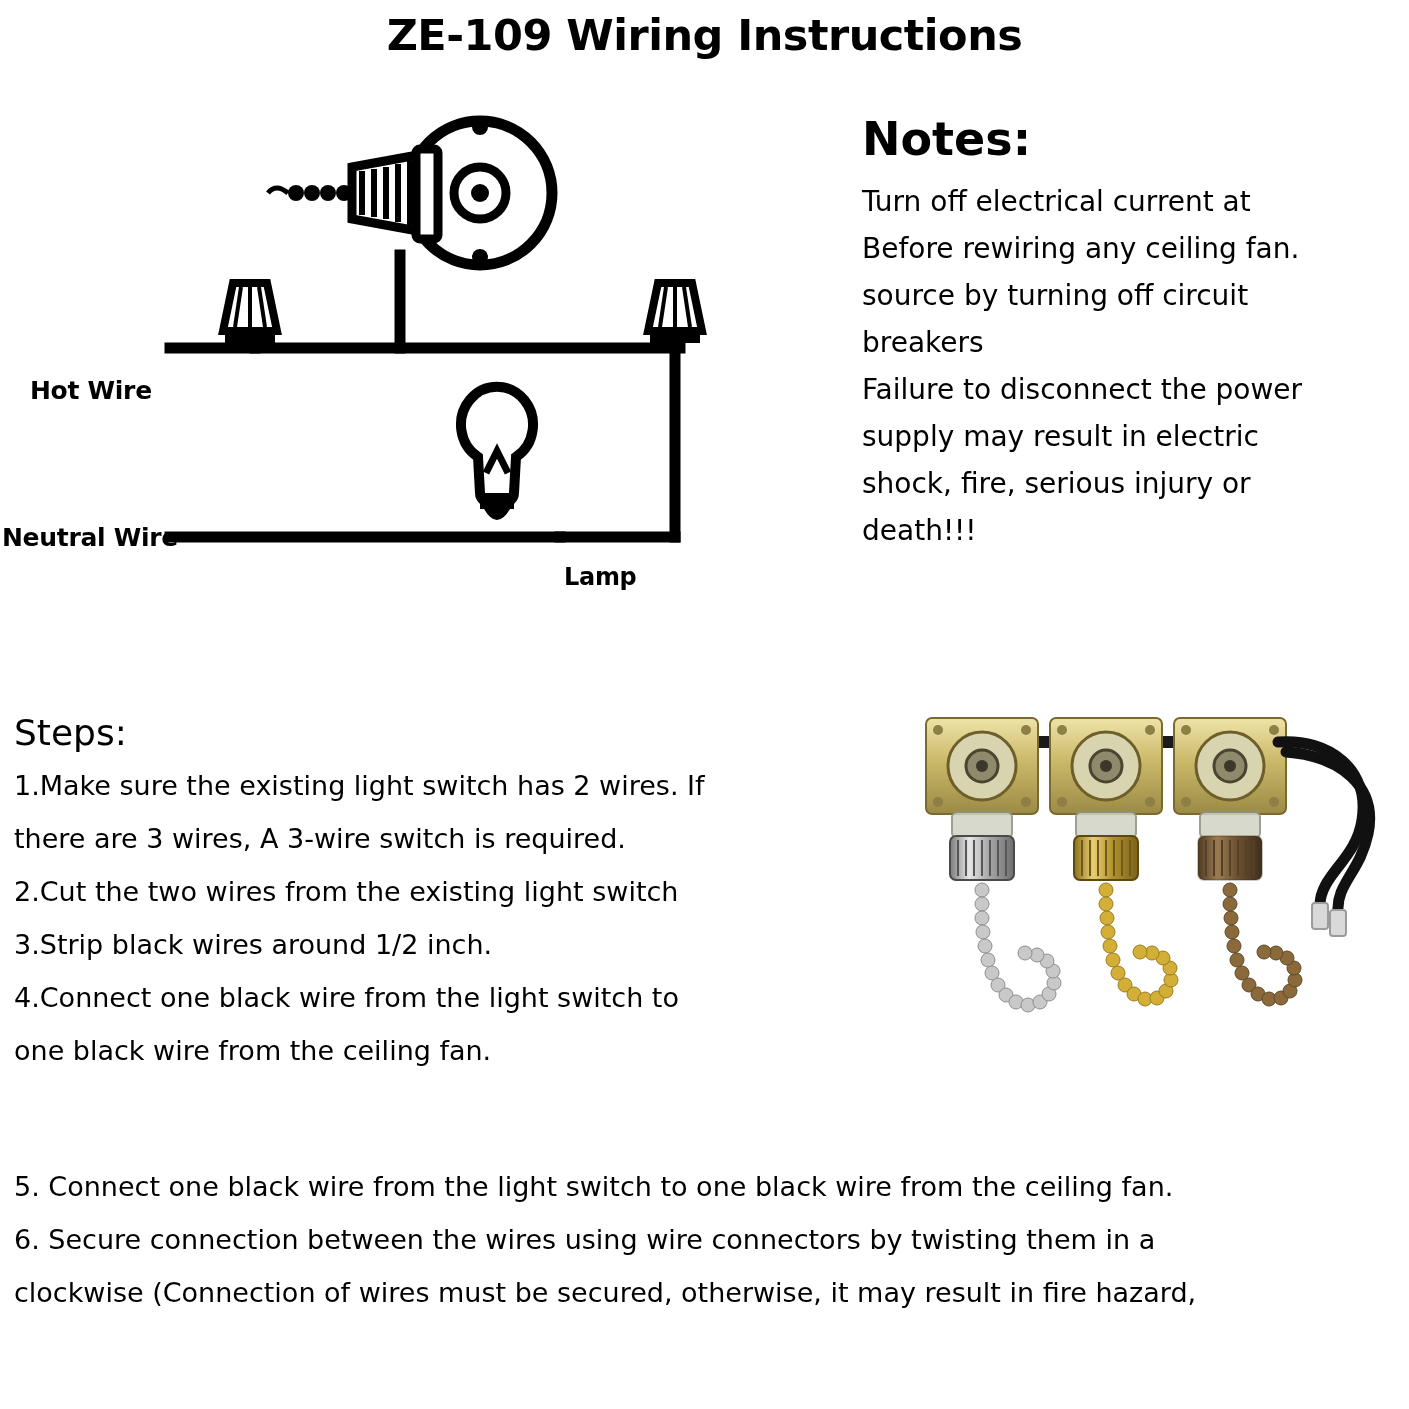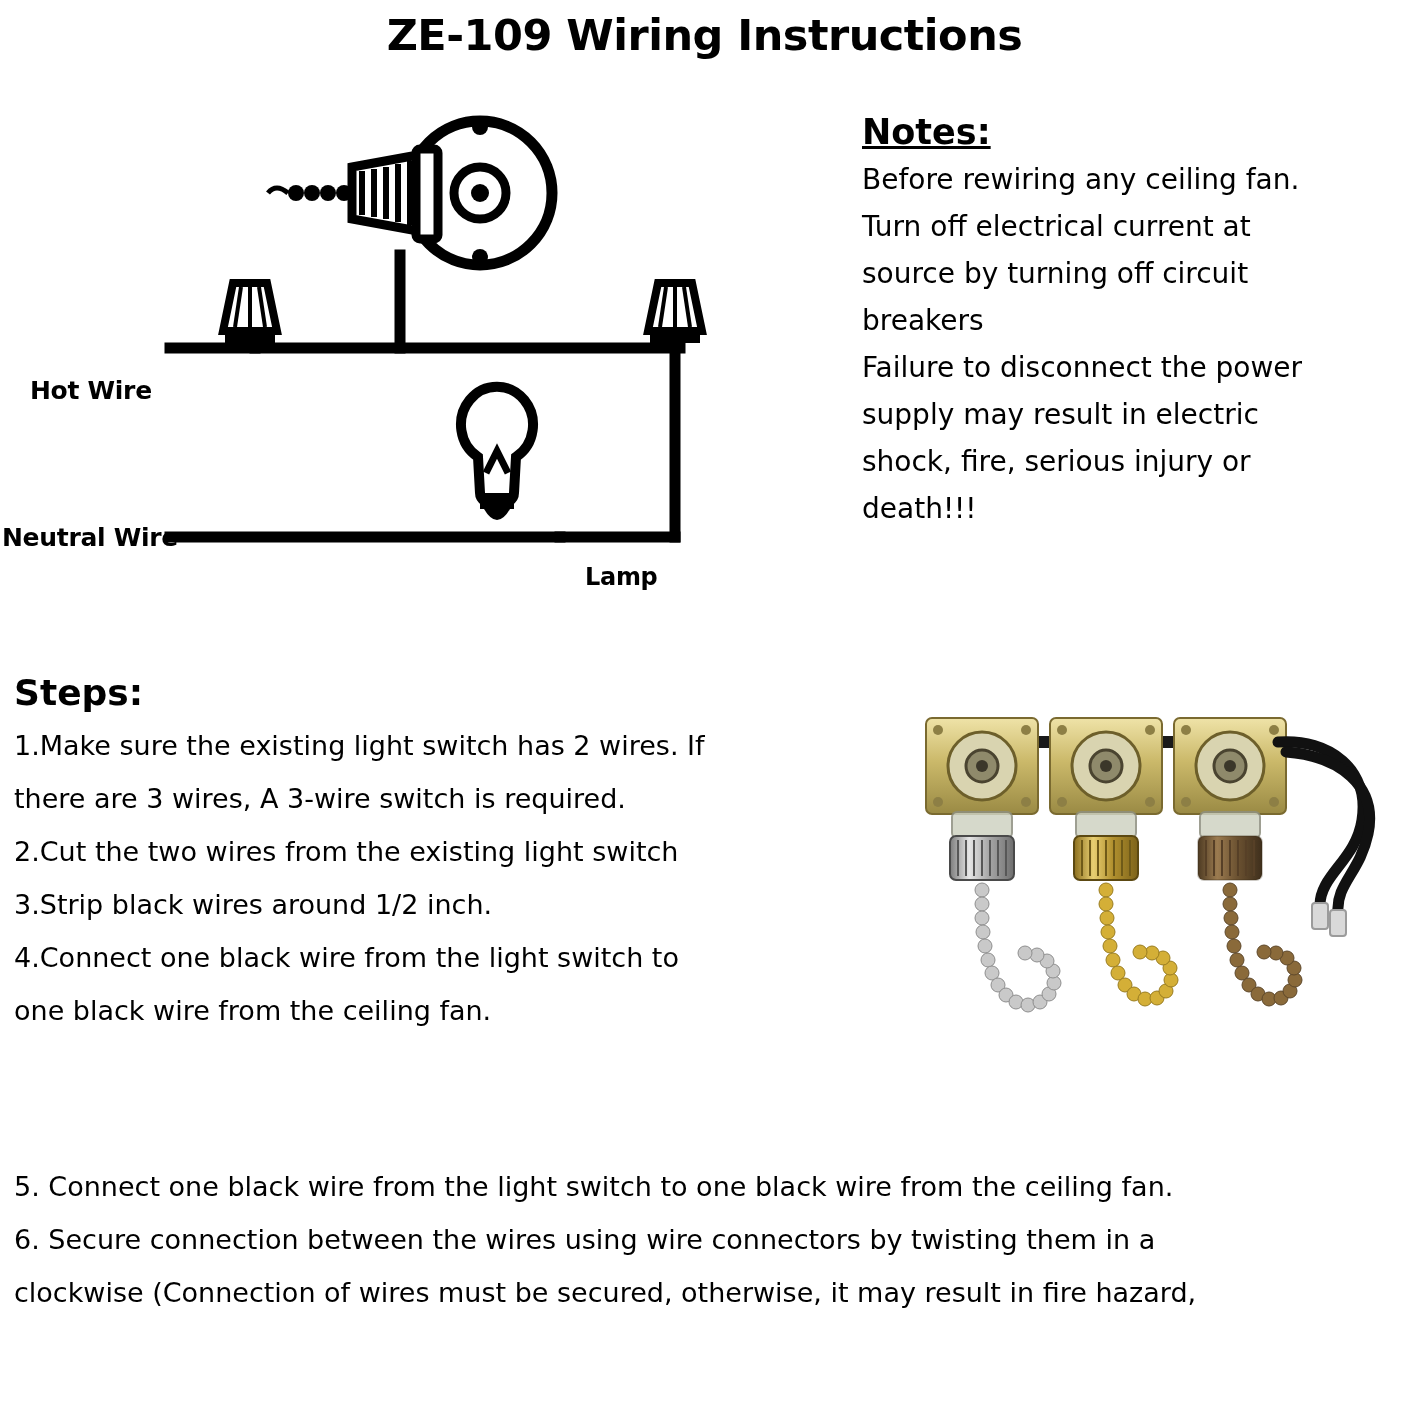--- a/index.html
+++ b/index.html
@@ -44,52 +44,52 @@
   .diagram svg { display: block; }
 
   .diag-label {
     position: absolute;
     font-size: 25px;
     font-weight: bold;
     letter-spacing: -0.3px;
   }
   .lbl-hot { left: 30px; top: 228px; margin-top: 43px; }
   .lbl-neutral { left: 2px; top: 418px; text-align: center; }
-  .lbl-lamp { left: 585px; top: 458px; font-size: 24px; }
+  .lbl-lamp { left: 564px; top: 458px; font-size: 24px; }
 
   
   .notes {
     position: absolute;
     left: 862px;
     top: 112px;
     width: 545px;
   }
   .notes-title {
-    font-size: 35px;
+    font-size: 46px;
     font-weight: bold;
-    margin-bottom: 4px;
-    text-decoration: underline;
+    margin-bottom: 12px;
   }
   .notes-line {
     font-size: 28px;
     line-height: 47px;
     white-space: nowrap;
   }
 
   
   .steps {
     position: absolute;
     left: 14px;
     top: 672px;
     width: 860px;
   }
   .steps-title {
     font-size: 36px;
-    font-weight: bold;
+    font-weight: normal;
     margin-bottom: 6px;
+    margin-top: 40px;
   }
   .step-line {
     font-size: 27px;
     line-height: 53px;
   }
 
   .steps-wide {
     position: absolute;
     left: 14px;
     top: 1160px;
@@ -183,22 +183,22 @@
       </g>
     </svg>
 
     <div class="diag-label lbl-hot">Hot Wire</div>
     <div class="diag-label lbl-neutral">Neutral Wire</div>
     <div class="diag-label lbl-lamp">Lamp</div>
   </div>
 
   <div class="notes">
     <div class="notes-title">Notes:</div>
+    <div class="notes-line">Turn off electrical current at</div>
     <div class="notes-line">Before rewiring any ceiling fan.</div>
-    <div class="notes-line">Turn off electrical current at</div>
     <div class="notes-line">source by turning off circuit</div>
     <div class="notes-line">breakers</div>
     <div class="notes-line">Failure to disconnect the power</div>
     <div class="notes-line">supply may result in electric</div>
     <div class="notes-line">shock, fire, serious injury or</div>
     <div class="notes-line">death!!!</div>
   </div>
 
   <div class="steps">
     <div class="steps-title">Steps:</div>

